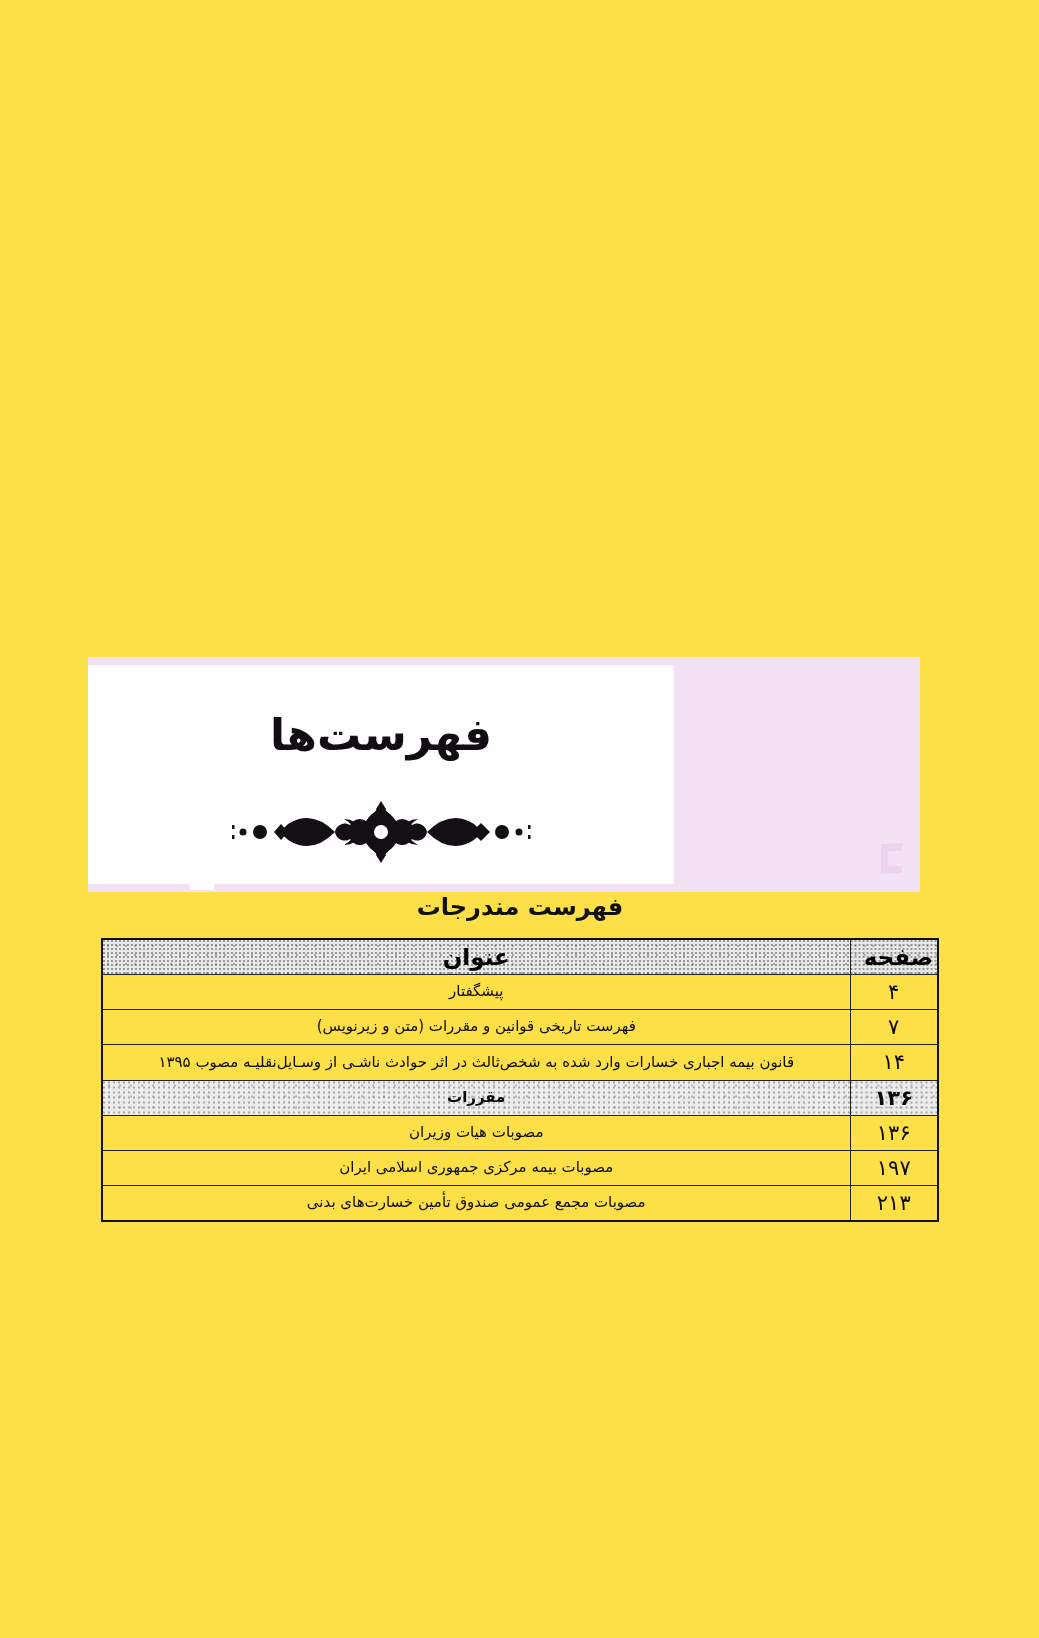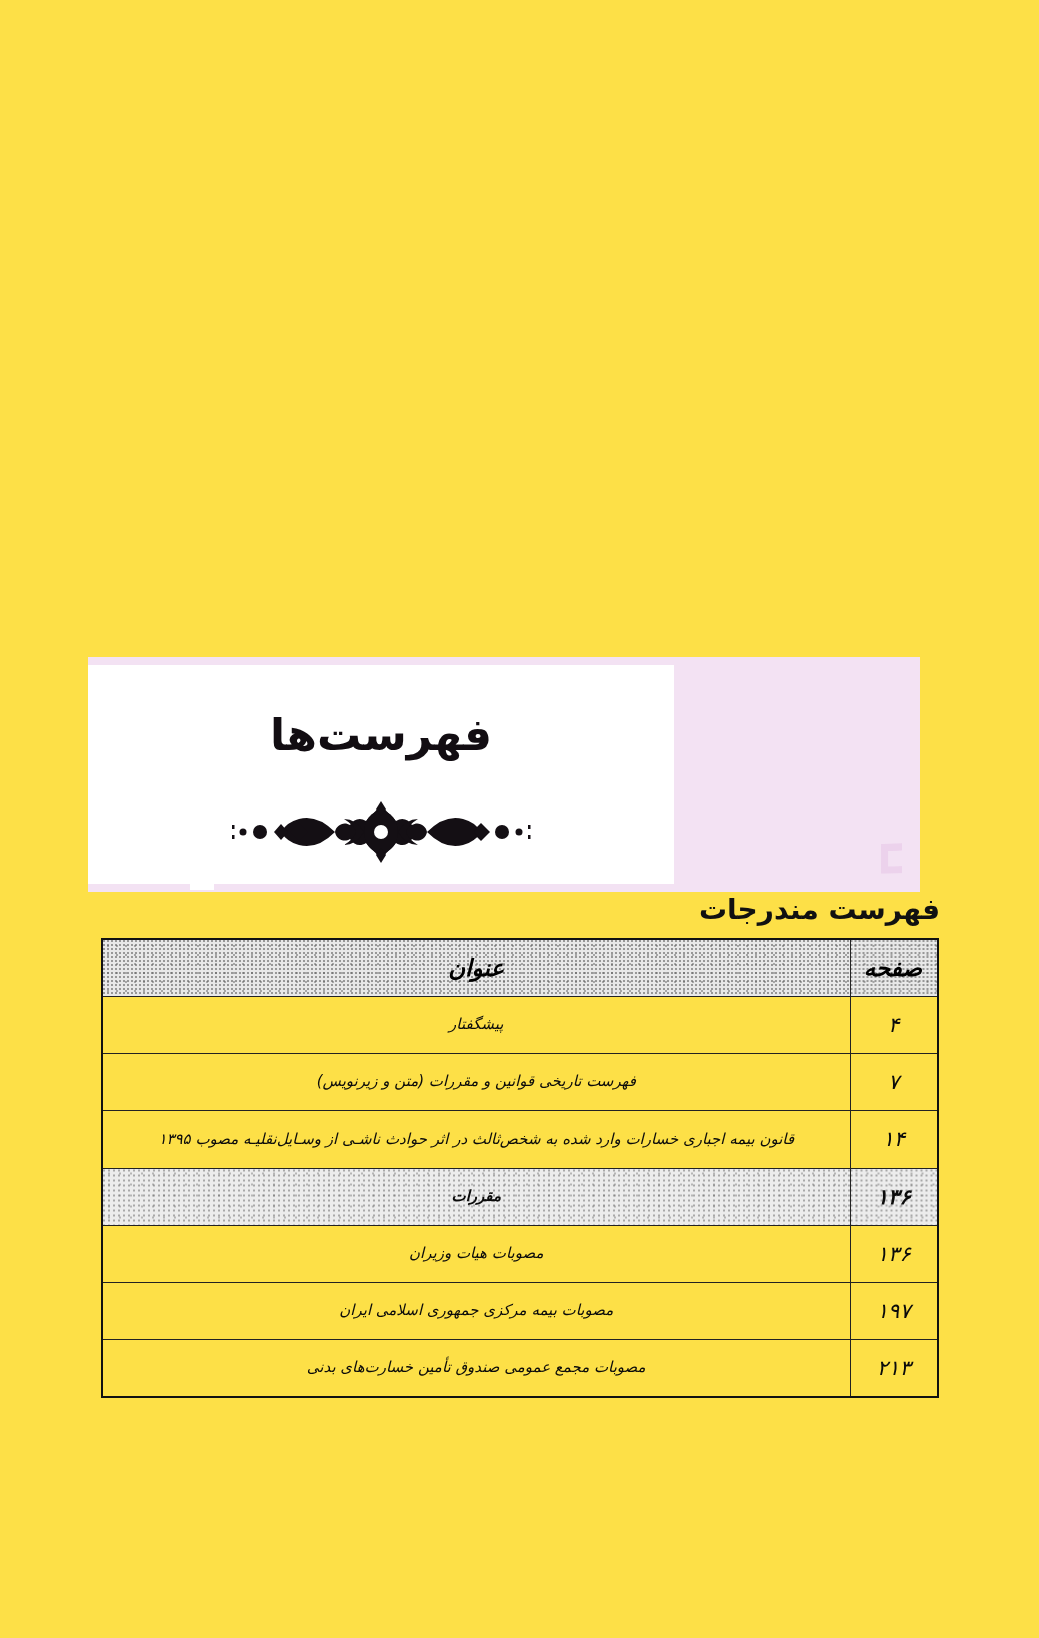--- a/index.html
+++ b/index.html
@@ -102,44 +102,44 @@
     justify-content: center;
   }
   .ornament svg { display:block; }
 
   
   .subtitle {
     position: absolute;
     left: 100px;
     width: 840px;
     top: 893px;
-    font-size: 28px;
+    text-align: center;
+    font-size: 24px;
     font-weight: 700;
     color: #111111;
     letter-spacing: -0.5px;
   }
 
   
   .toc-wrap {
     position: absolute;
     left: 101px;
     top: 938px;
     width: 838px;
   }
   table.toc {
     width: 100%;
     border-collapse: collapse;
     table-layout: fixed;
     border: 2px solid #111;
   }
   table.toc td, table.toc th {
     border: 1px solid #222;
-    padding: 15px;
+    padding: 4px;
     vertical-align: middle;
-    font-style: italic;
   }
   .col-page { width: 88px; }
 
   .cell-title {
     text-align: center;
     padding: 7px 14px 8px 10px;
     font-size: 15px;
     line-height: 1.72;
     color: #0b0b0b;
   }

